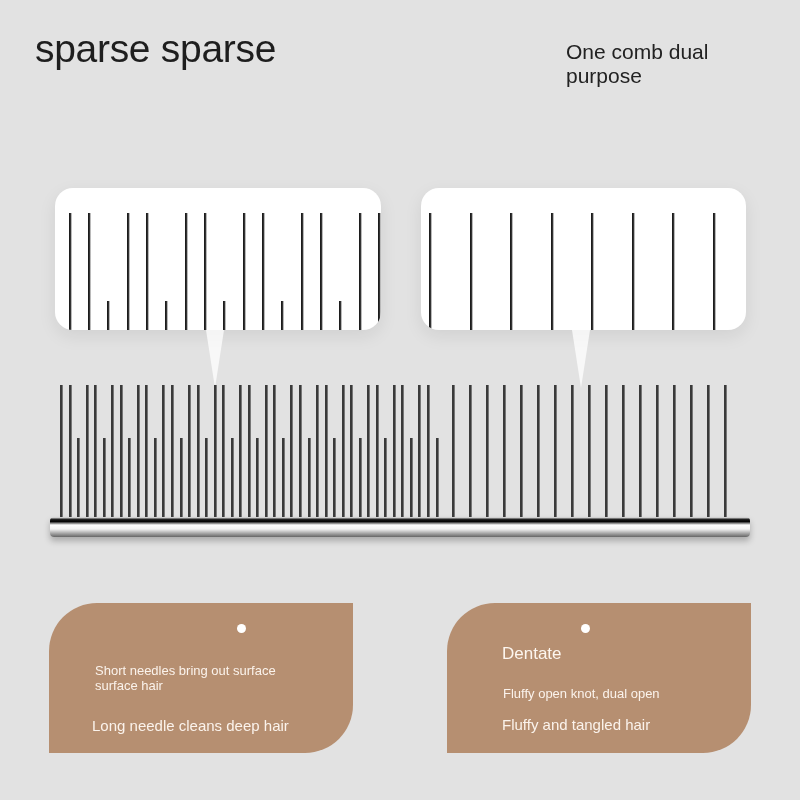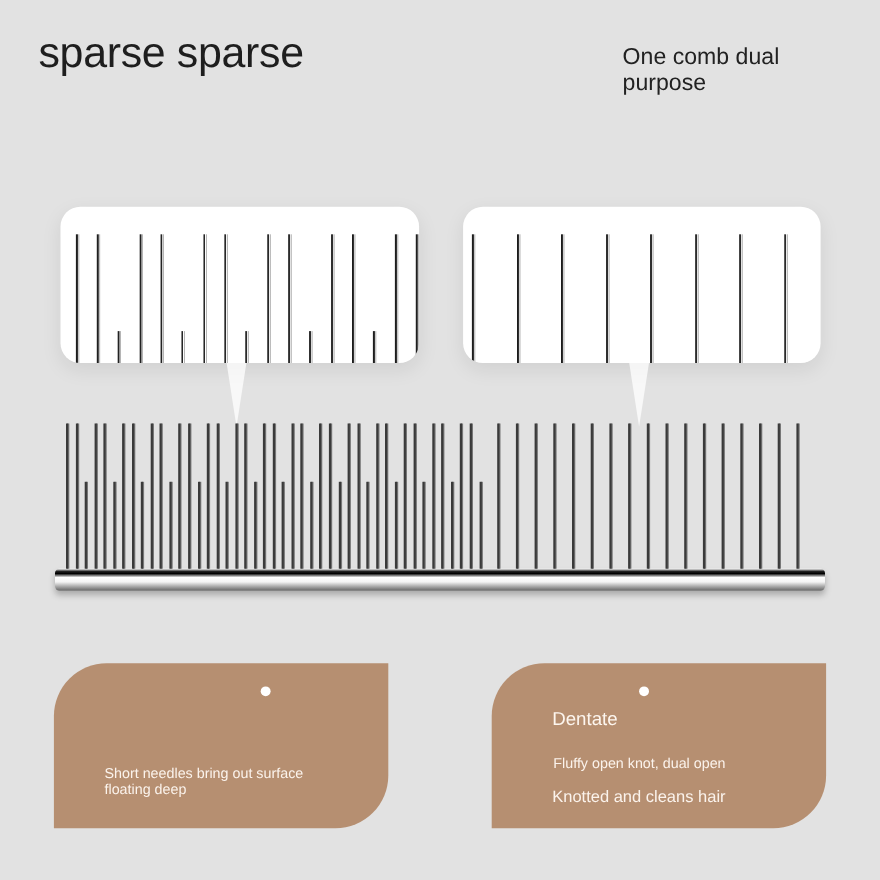--- a/index.html
+++ b/index.html
@@ -128,24 +128,25 @@
     <div class="tooth" style="left: 589px; top: 5px; height: 132px;"></div>
     <div class="tooth" style="left: 606px; top: 5px; height: 132px;"></div>
     <div class="tooth" style="left: 623px; top: 5px; height: 132px;"></div>
     <div class="tooth" style="left: 640px; top: 5px; height: 132px;"></div>
     <div class="tooth" style="left: 657px; top: 5px; height: 132px;"></div>
     <div class="tooth" style="left: 674px; top: 5px; height: 132px;"></div>
   </div>
 
 <div class="info-card left">
   <div class="dot" style="left:188px;top:21px;"></div>
-  <div class="card-line" style="left:46px;top:92px;font-size:13px;line-height:15px;">
+  <div class="card-line" style="left:46px;top:60px;font-size:13px;line-height:15px;">
     <div>Short needles bring out surface</div>
-    <div>floating deep</div>
+    <div>surface hair</div>
   </div>
+  <div class="card-line" style="left:43px;top:114px;font-size:15px;">Long needle cleans deep hair</div>
 </div>
 
 <div class="info-card right">
   <div class="card-title" style="left:55px;top:41px;">Dentate</div>
   <div class="dot" style="left:134px;top:21px;"></div>
   <div class="card-line" style="left:56px;top:83px;font-size:13px;">Fluffy open knot, dual open</div>
-  <div class="card-line" style="left:55px;top:113px;font-size:15px;">Knotted and cleans hair</div>
+  <div class="card-line" style="left:55px;top:113px;font-size:15px;">Fluffy and tangled hair</div>
 </div>
 
 </body></html>

